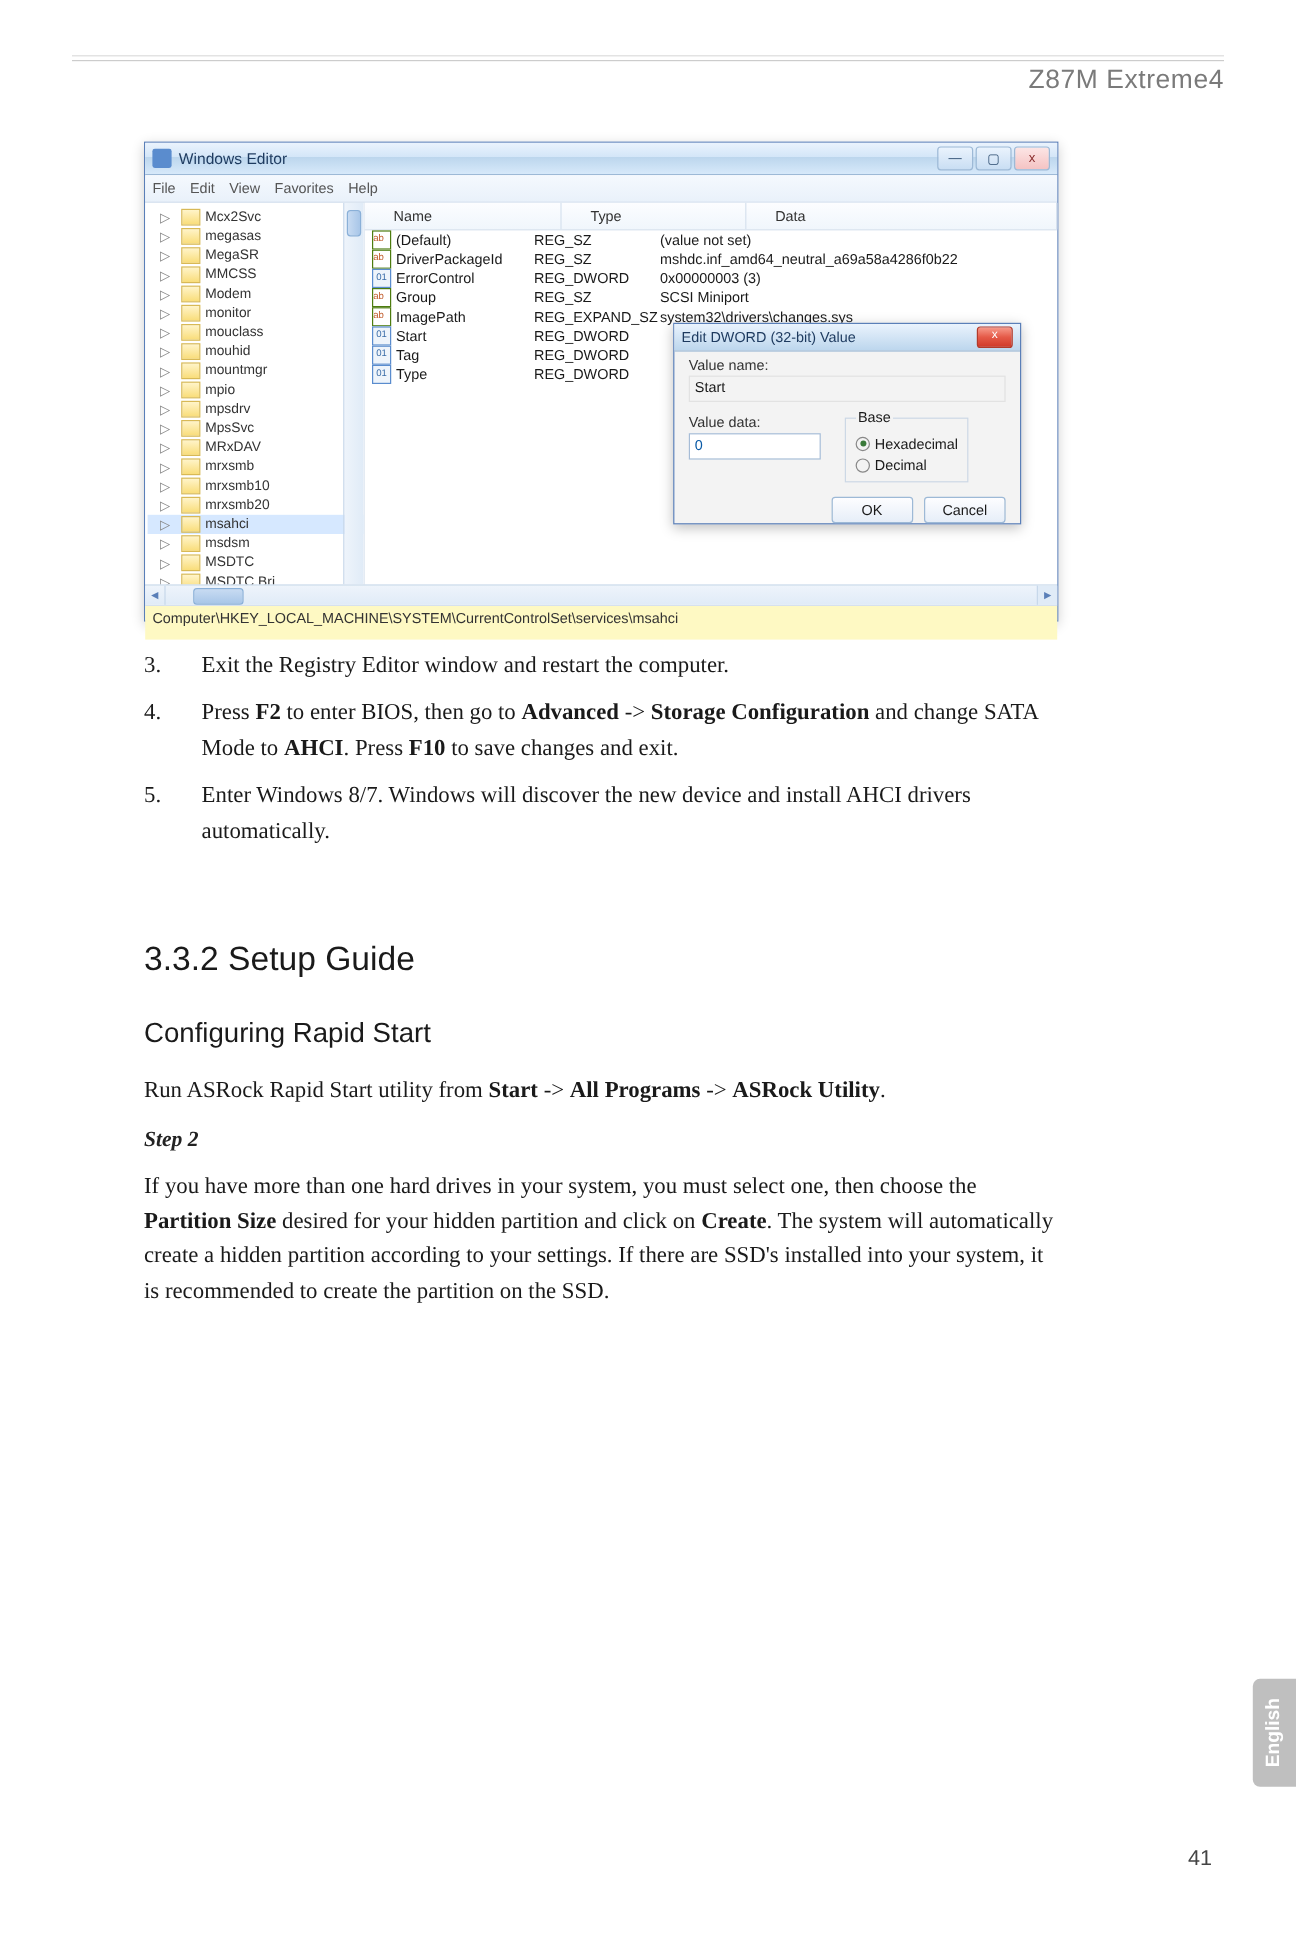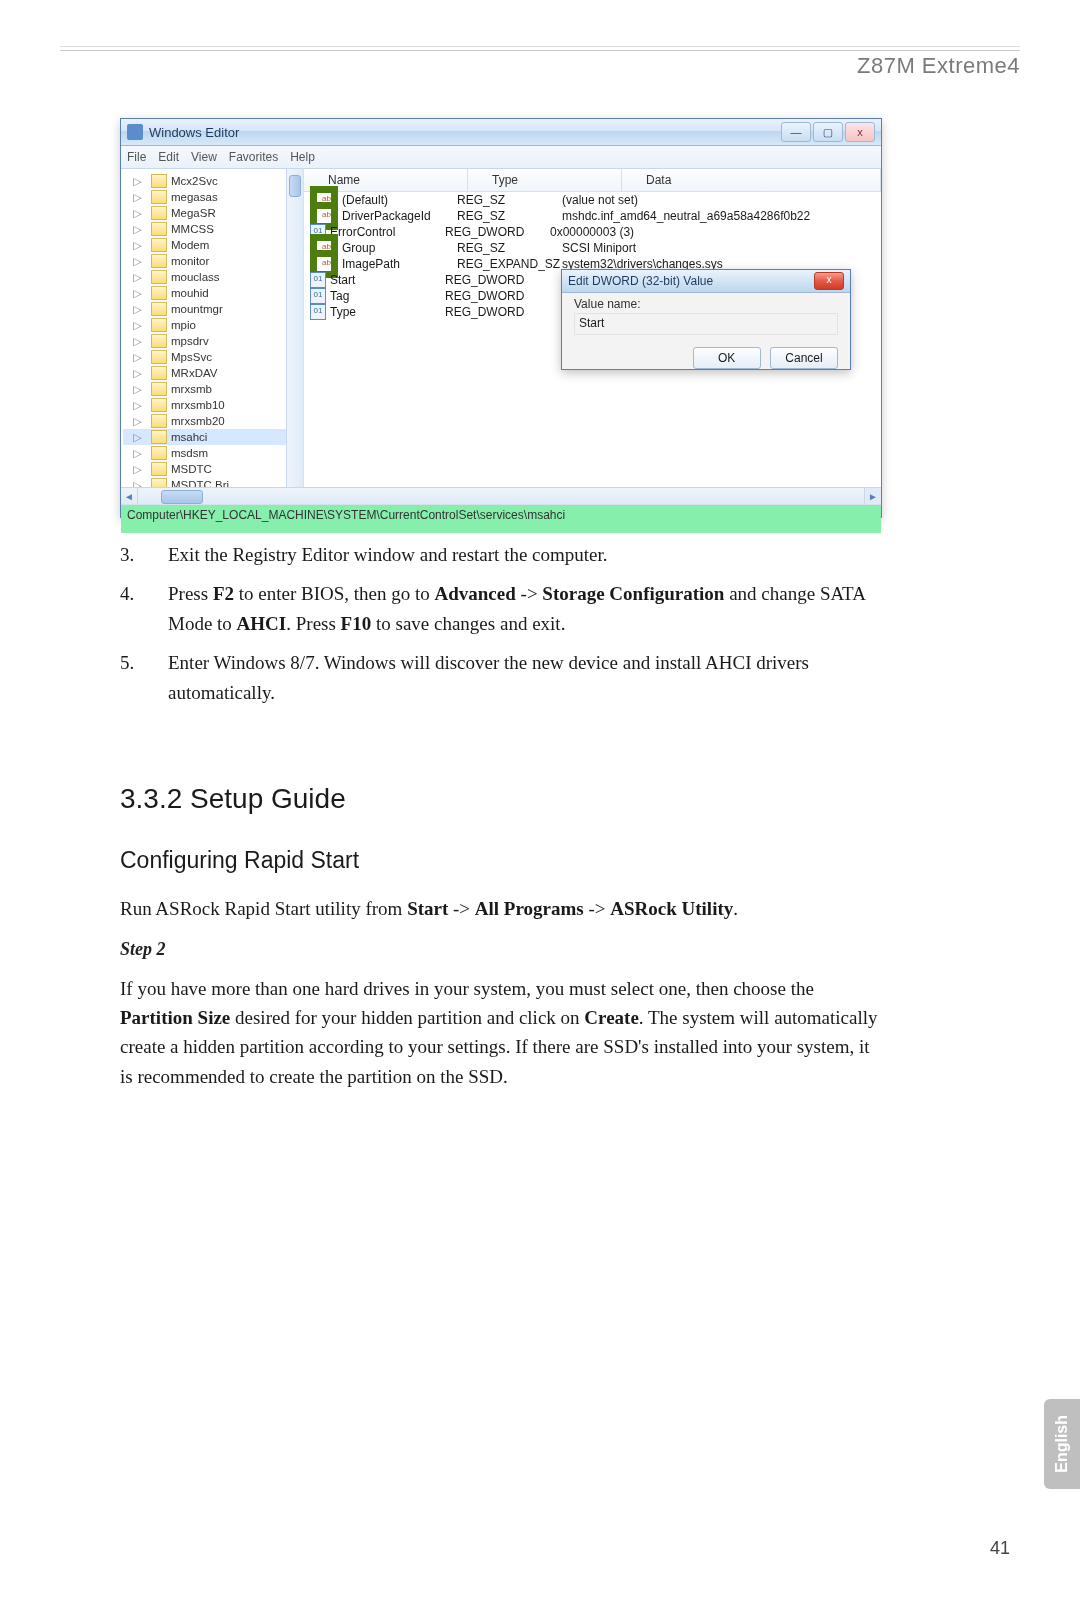--- a/index.html
+++ b/index.html
@@ -140,22 +140,22 @@
   .col-type { width: 105px; }
   .col-data { flex: 1; }
   .list-rows { font-size: 12px; }
   .list-row { height: 16px; display: flex; align-items: center; }
   .list-row .valicon {
     width: 14px; height: 14px; margin-left: 6px; margin-right: 4px;
     display: inline-block;
   }
   .valicon.str {
     background: #fff;
-    border: 7px solid #4d7c0f;
-    font-size: 8px; color:#c05a2a; text-align:right; line-height:12px;
+    border: 1px solid #4d7c0f;
+    font-size: 8px; color:#c05a2a; text-align:left; line-height:12px;
   }
   .valicon.bin {
     background: #eef4fb;
     border: 1px solid #5a8cce;
     font-size: 8px; color:#3a6ca8; text-align:center; line-height:12px;
   }
   .list-row .n { width: 115px; white-space:nowrap; overflow:hidden; }
   .list-row .t { width: 105px; }
   .list-row .d { flex: 1; }
   
@@ -209,21 +209,21 @@
   .dword-dialog .btns { text-align:right; margin-top:12px; }
   .dword-dialog .btn {
     display:inline-block; width:66px; height:20px;
     border:1px solid #9db9d6; border-radius:3px;
     background:linear-gradient(to bottom,#fdfdff,#e6eef8);
     text-align:center; line-height:20px; margin-left:6px;
   }
   .statusbar {
     height: 22px;
     border-top: 1px solid #d6e1ee;
-    background: #86efac;
+    background: #fef9c3;
     padding: 3px 6px;
     font-size: 12px; color:#333;
   }
   .hscroll {
     height: 16px;
     background: linear-gradient(to bottom,#eef4fb,#e0ebf7);
     border-top: 1px solid #c7d8ea;
     position: relative;
   }
   .hscroll .hl-arrow, .hscroll .hr-arrow{
@@ -483,20 +483,37 @@
         </div>
 
       <div class="dword-dialog">
         <div class="dlg-title">
           <span>Edit DWORD (32-bit) Value</span>
           <div class="close">x</div>
         </div>
         <div class="body">
           <div class="lbl">Value name:</div>
           <div class="ro">Start</div>
+          <div class="row2">
+            <div>
+              <div class="lbl">Value data:</div>
+              <div class="in" style="color:#0a5aa6;">0</div>
+            </div>
+            <fieldset>
+              <legend>Base</legend>
+              <div class="radio checked">
+                  <span class="dot"></span>
+                  <span>Hexadecimal</span>
+                </div>
+              <div class="radio">
+                  <span class="dot"></span>
+                  <span>Decimal</span>
+                </div>
+            </fieldset>
+          </div>
           <div class="btns">
             <span class="btn">OK</span>
             <span class="btn">Cancel</span>
           </div>
         </div>
       </div>
     </div>
   </div>
   <div class="hscroll">
     <div class="hl-arrow">◄</div>

